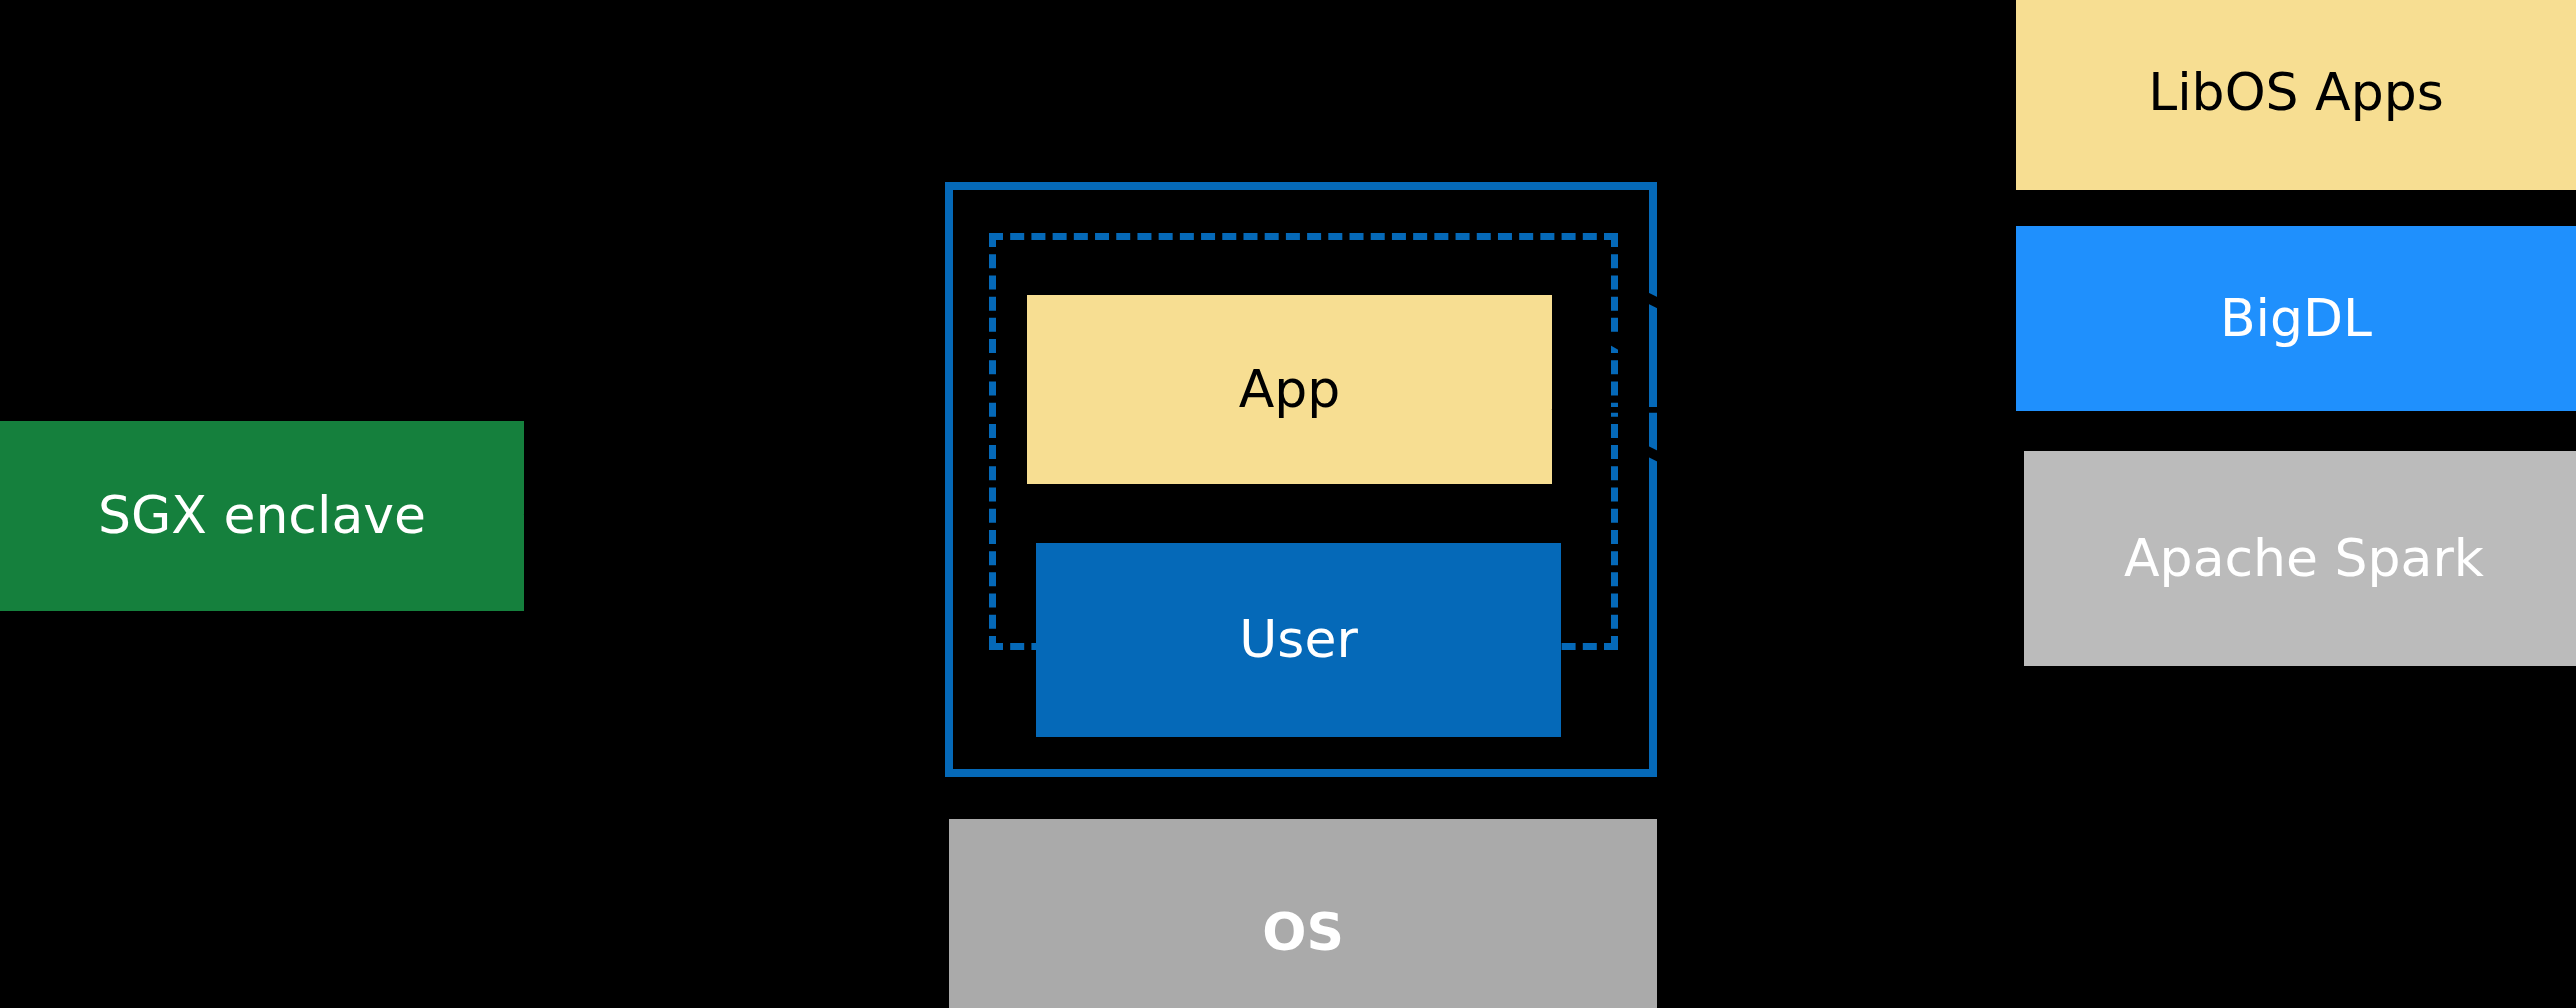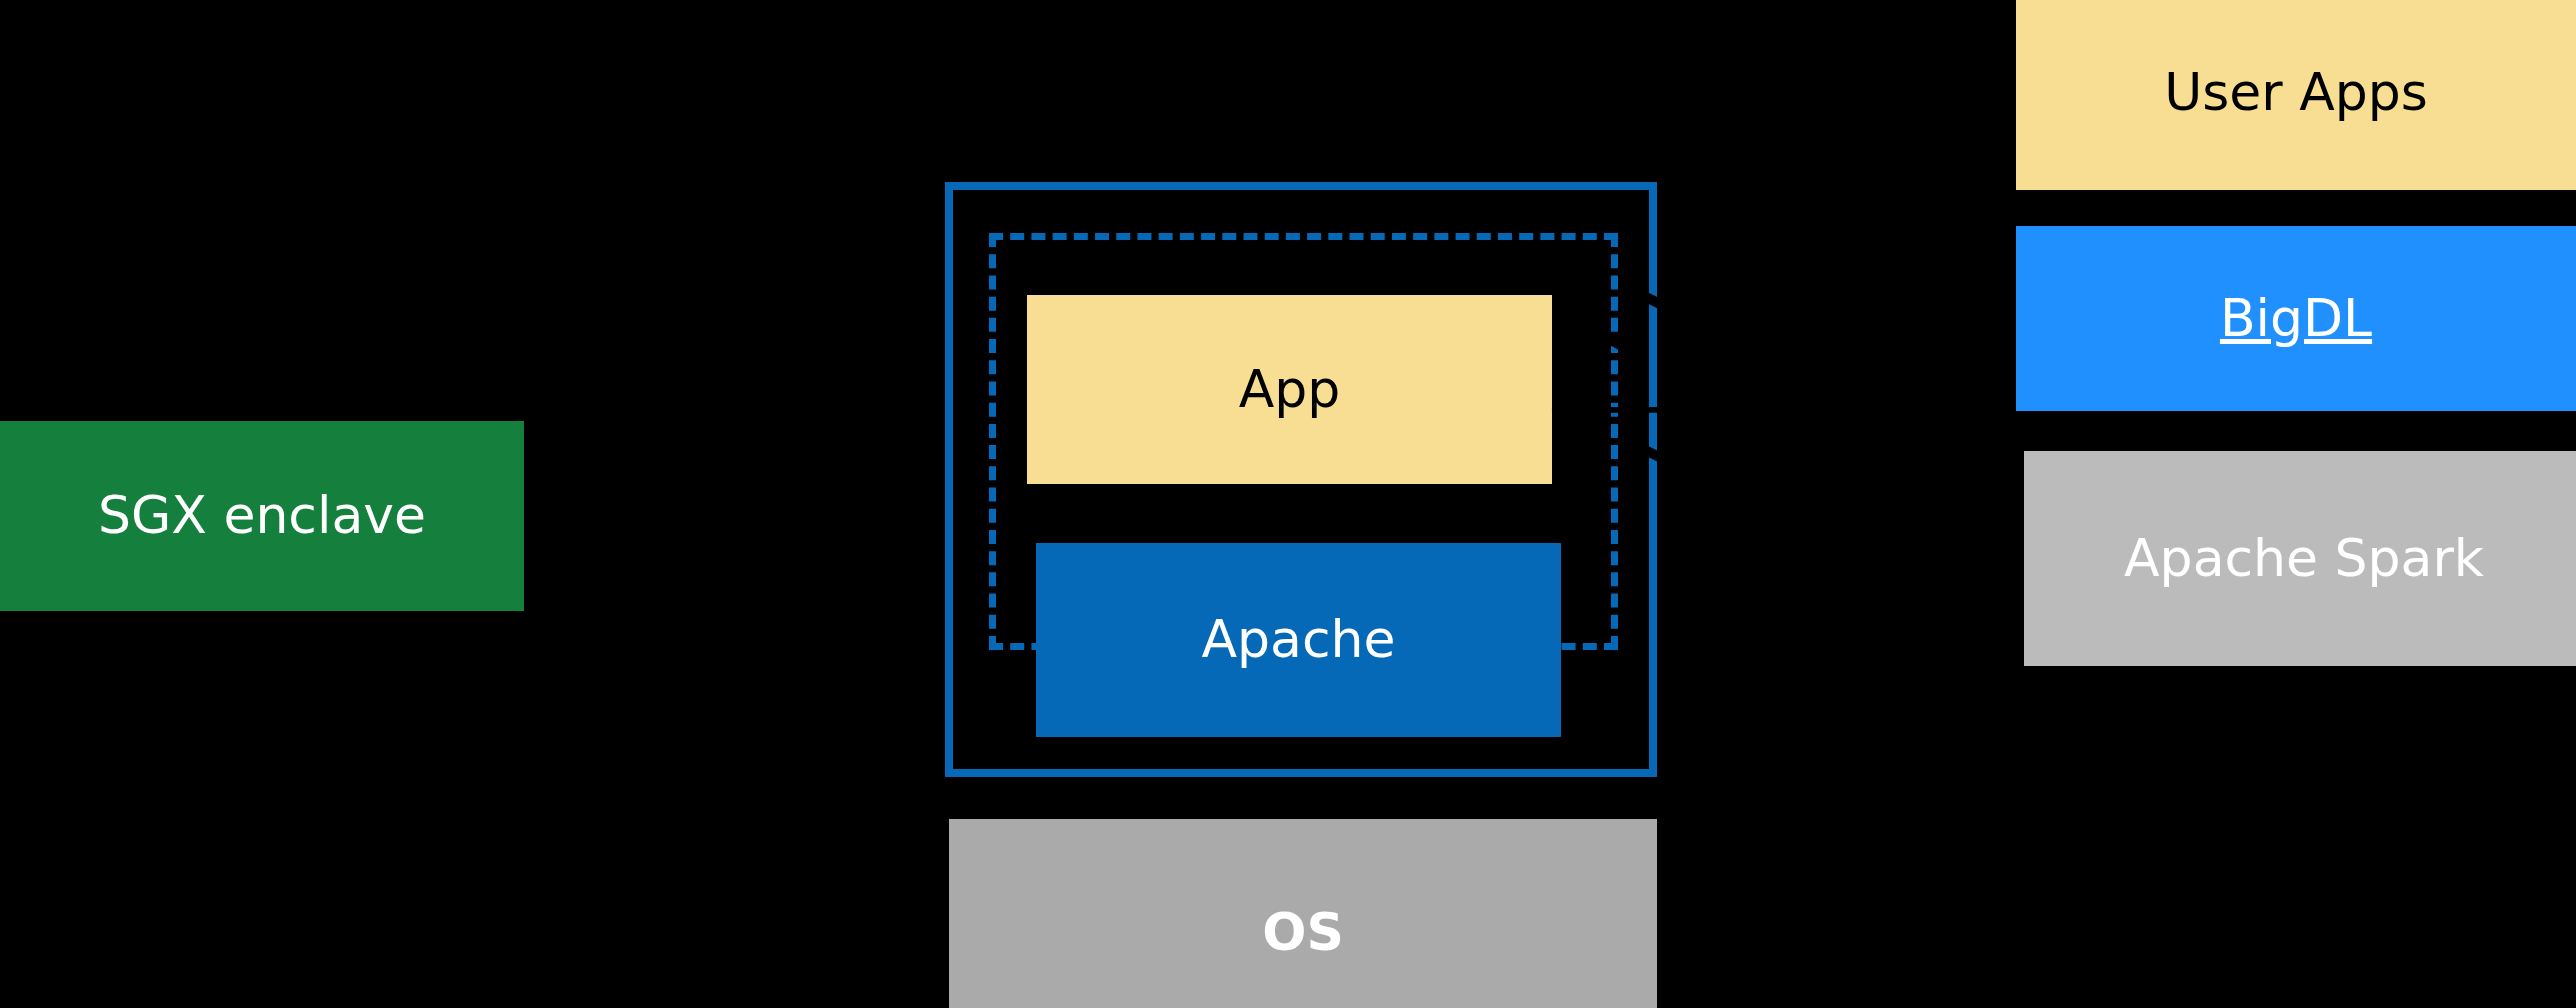--- a/index.html
+++ b/index.html
@@ -110,21 +110,20 @@
     font-size: 52px;
   }
   #bigdl-box {
     left: 2016px;
     top: 226px;
     width: 560px;
     height: 185px;
     background: #1F90FD;
     color: #FFFFFF;
     font-size: 52px;
-    text-decoration: underline;
   }
   #apache-spark-box {
     left: 2016px;
     top: 451px;
     width: 560px;
     height: 215px;
     background: #BBBBBB;
     color: #FFFFFF;
     font-size: 52px;
     margin-left: 8px;
@@ -151,29 +150,29 @@
 
   <div class="box" id="enclave-frame-solid"></div>
 
   <div class="box" id="enclave-frame-dashed"></div>
 
   <div class="box" id="app-box">
     <span class="box-label">App</span>
   </div>
 
   <div class="box" id="libos-box">
-    <span class="box-label">Apache</span>
+    <span class="box-label">User</span>
   </div>
 
   <div class="box" id="os-box">
     <span class="box-label">OS</span>
   </div>
 
   <div class="box" id="user-apps-box">
-    <span class="box-label">User Apps</span>
+    <span class="box-label">LibOS Apps</span>
   </div>
 
   <div class="box" id="bigdl-box">
     <span class="box-label">BigDL</span>
   </div>
 
   <div class="box" id="apache-spark-box">
     <span class="box-label">Apache Spark</span>
   </div>
 

